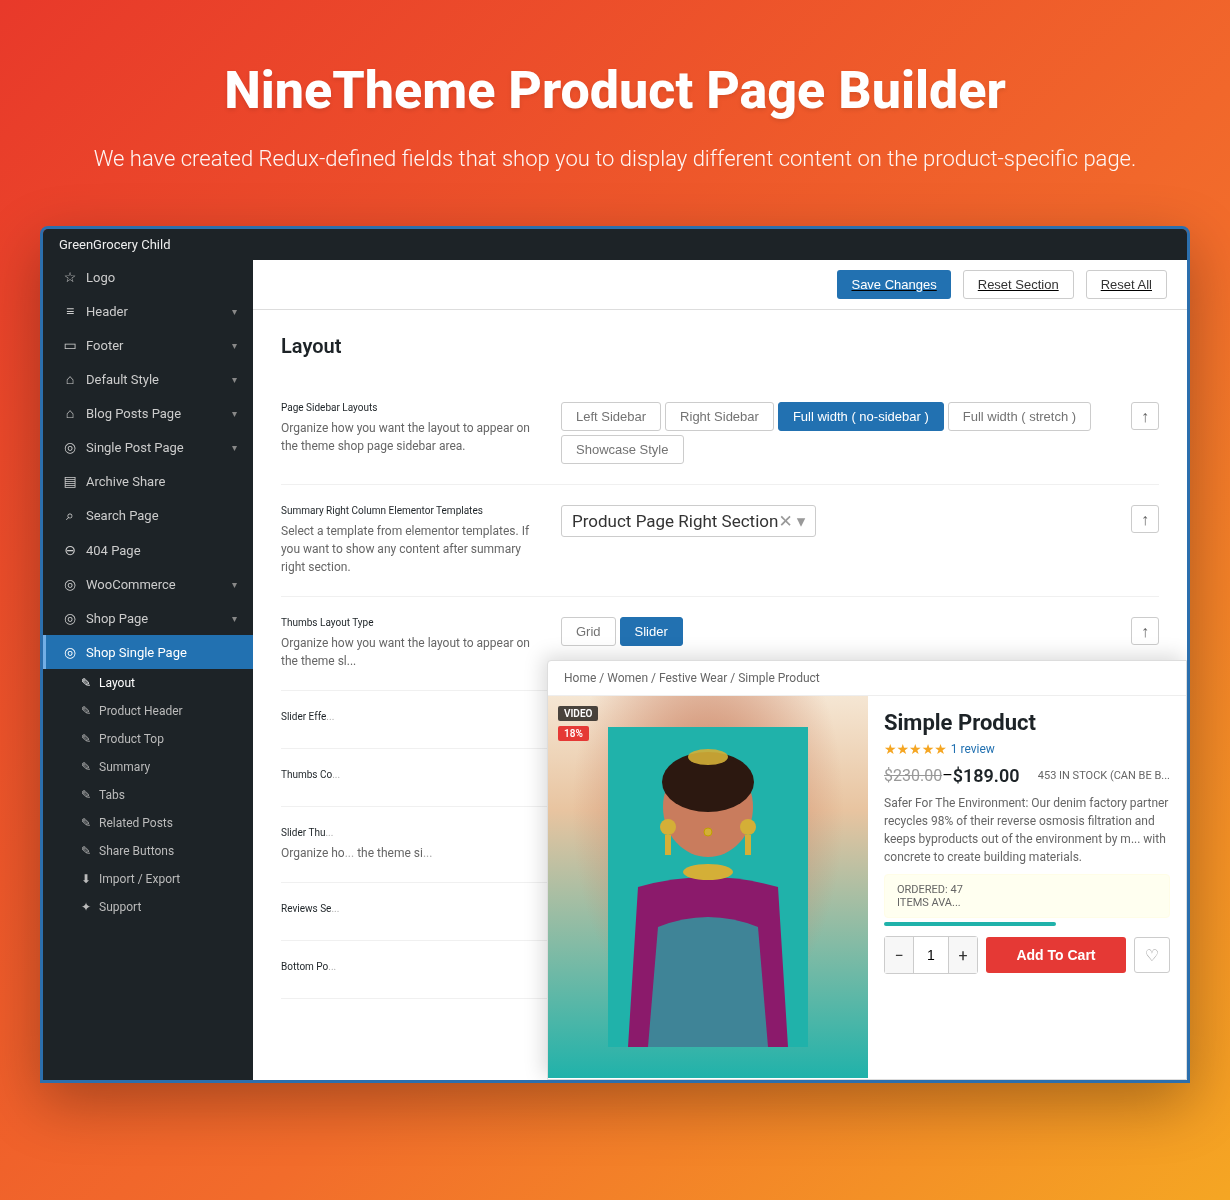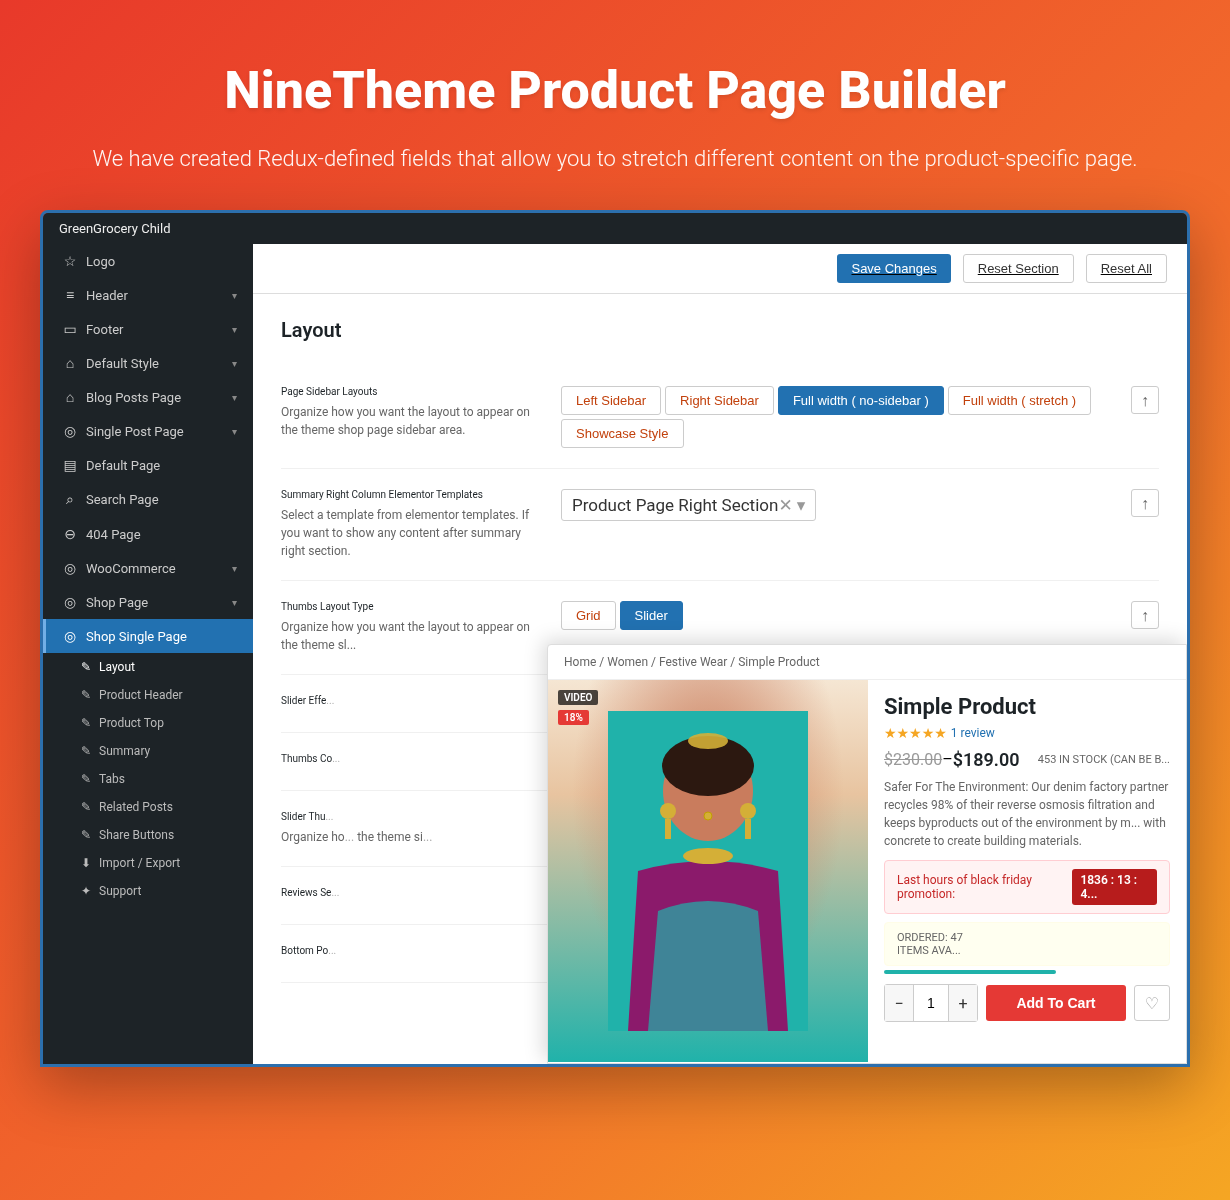--- a/index.html
+++ b/index.html
@@ -7,21 +7,21 @@
       font-family: -apple-system, BlinkMacSystemFont, 'Segoe UI', Roboto, sans-serif;
       background: linear-gradient(135deg, #e8392a 0%, #f26c2b 60%, #f5a623 100%);
       min-height: 1200px;
       width: 1230px;
       overflow: hidden;
     }
 
     
     .hero {
       text-align: center;
-      padding: 60px 20px 34px;
+      padding: 60px 20px 50px;
       color: white;
     }
     .hero h1 {
       font-size: 52px;
       font-weight: 800;
       margin-bottom: 20px;
       text-shadow: 0 2px 4px rgba(0,0,0,0.1);
     }
     .hero p {
       font-size: 22px;
@@ -203,21 +203,21 @@
     .btn-group {
       display: flex;
       gap: 0;
       flex-wrap: wrap;
       gap: 4px;
     }
     .btn-option {
       padding: 6px 14px;
       border: 1px solid #ccc;
       background: #fff;
-      color: #c2410c;
+      color: #737373;
       font-size: 13px;
       cursor: pointer;
       border-radius: 3px;
     }
     .btn-option.active {
       background: #2271b1;
       color: white;
       border-color: #2271b1;
     }
 
@@ -462,21 +462,21 @@
     }
     .partial-truncated {
       color: #aaa;
     }
   </style>
 </head>
 <body>
 
 <div class="hero">
   <h1>NineTheme Product Page Builder</h1>
-  <p>We have created Redux-defined fields that allow you to stretch
+  <p>We have created Redux-defined fields that shop you to display
 different content on the product-specific page.</p>
 </div>
 
 <div class="ui-container">
 
   <div class="admin-bar">
     <span class="admin-bar-text">GreenGrocery Child</span>
   </div>
 
   <div class="main-layout">
@@ -520,21 +520,21 @@
       <div class="sidebar-item">
         <div class="sidebar-item-left">
           <span class="sidebar-icon">◎</span>
           <span>Single Post Page</span>
         </div>
         <span class="sidebar-chevron">▾</span>
       </div>
       <div class="sidebar-item">
         <div class="sidebar-item-left">
           <span class="sidebar-icon">▤</span>
-          <span>Default Page</span>
+          <span>Archive Share</span>
         </div>
       </div>
       <div class="sidebar-item">
         <div class="sidebar-item-left">
           <span class="sidebar-icon">⌕</span>
           <span>Search Page</span>
         </div>
       </div>
       <div class="sidebar-item">
         <div class="sidebar-item-left">
@@ -738,24 +738,20 @@
               <span class="stars">★★★★★</span>
               <span class="review-count">1 review</span>
             </div>
             <div class="price-row">
               <span class="price-old">$230.00</span>
               <span>–</span>
               <span class="price-new">$189.00</span>
               <span class="stock-info">453 IN STOCK (CAN BE B...</span>
             </div>
             <p class="product-desc">Safer For The Environment: Our denim factory partner recycles 98% of their reverse osmosis filtration and keeps byproducts out of the environment by m... with concrete to create building materials.</p>
-            <div class="promo-bar">
-              <span class="promo-text">Last hours of black friday promotion:</span>
-              <span class="promo-timer">1836 : 13 : 4...</span>
-            </div>
             <div class="order-bar">
               <span>ORDERED: 47</span>
               <span>ITEMS AVA...</span>
             </div>
             <div class="progress-bar"></div>
             <div class="add-to-cart-row">
               <div class="qty-control">
                 <div class="qty-btn">−</div>
                 <input type="text" class="qty-input" value="1" readonly="" style="">
                 <div class="qty-btn">+</div>

